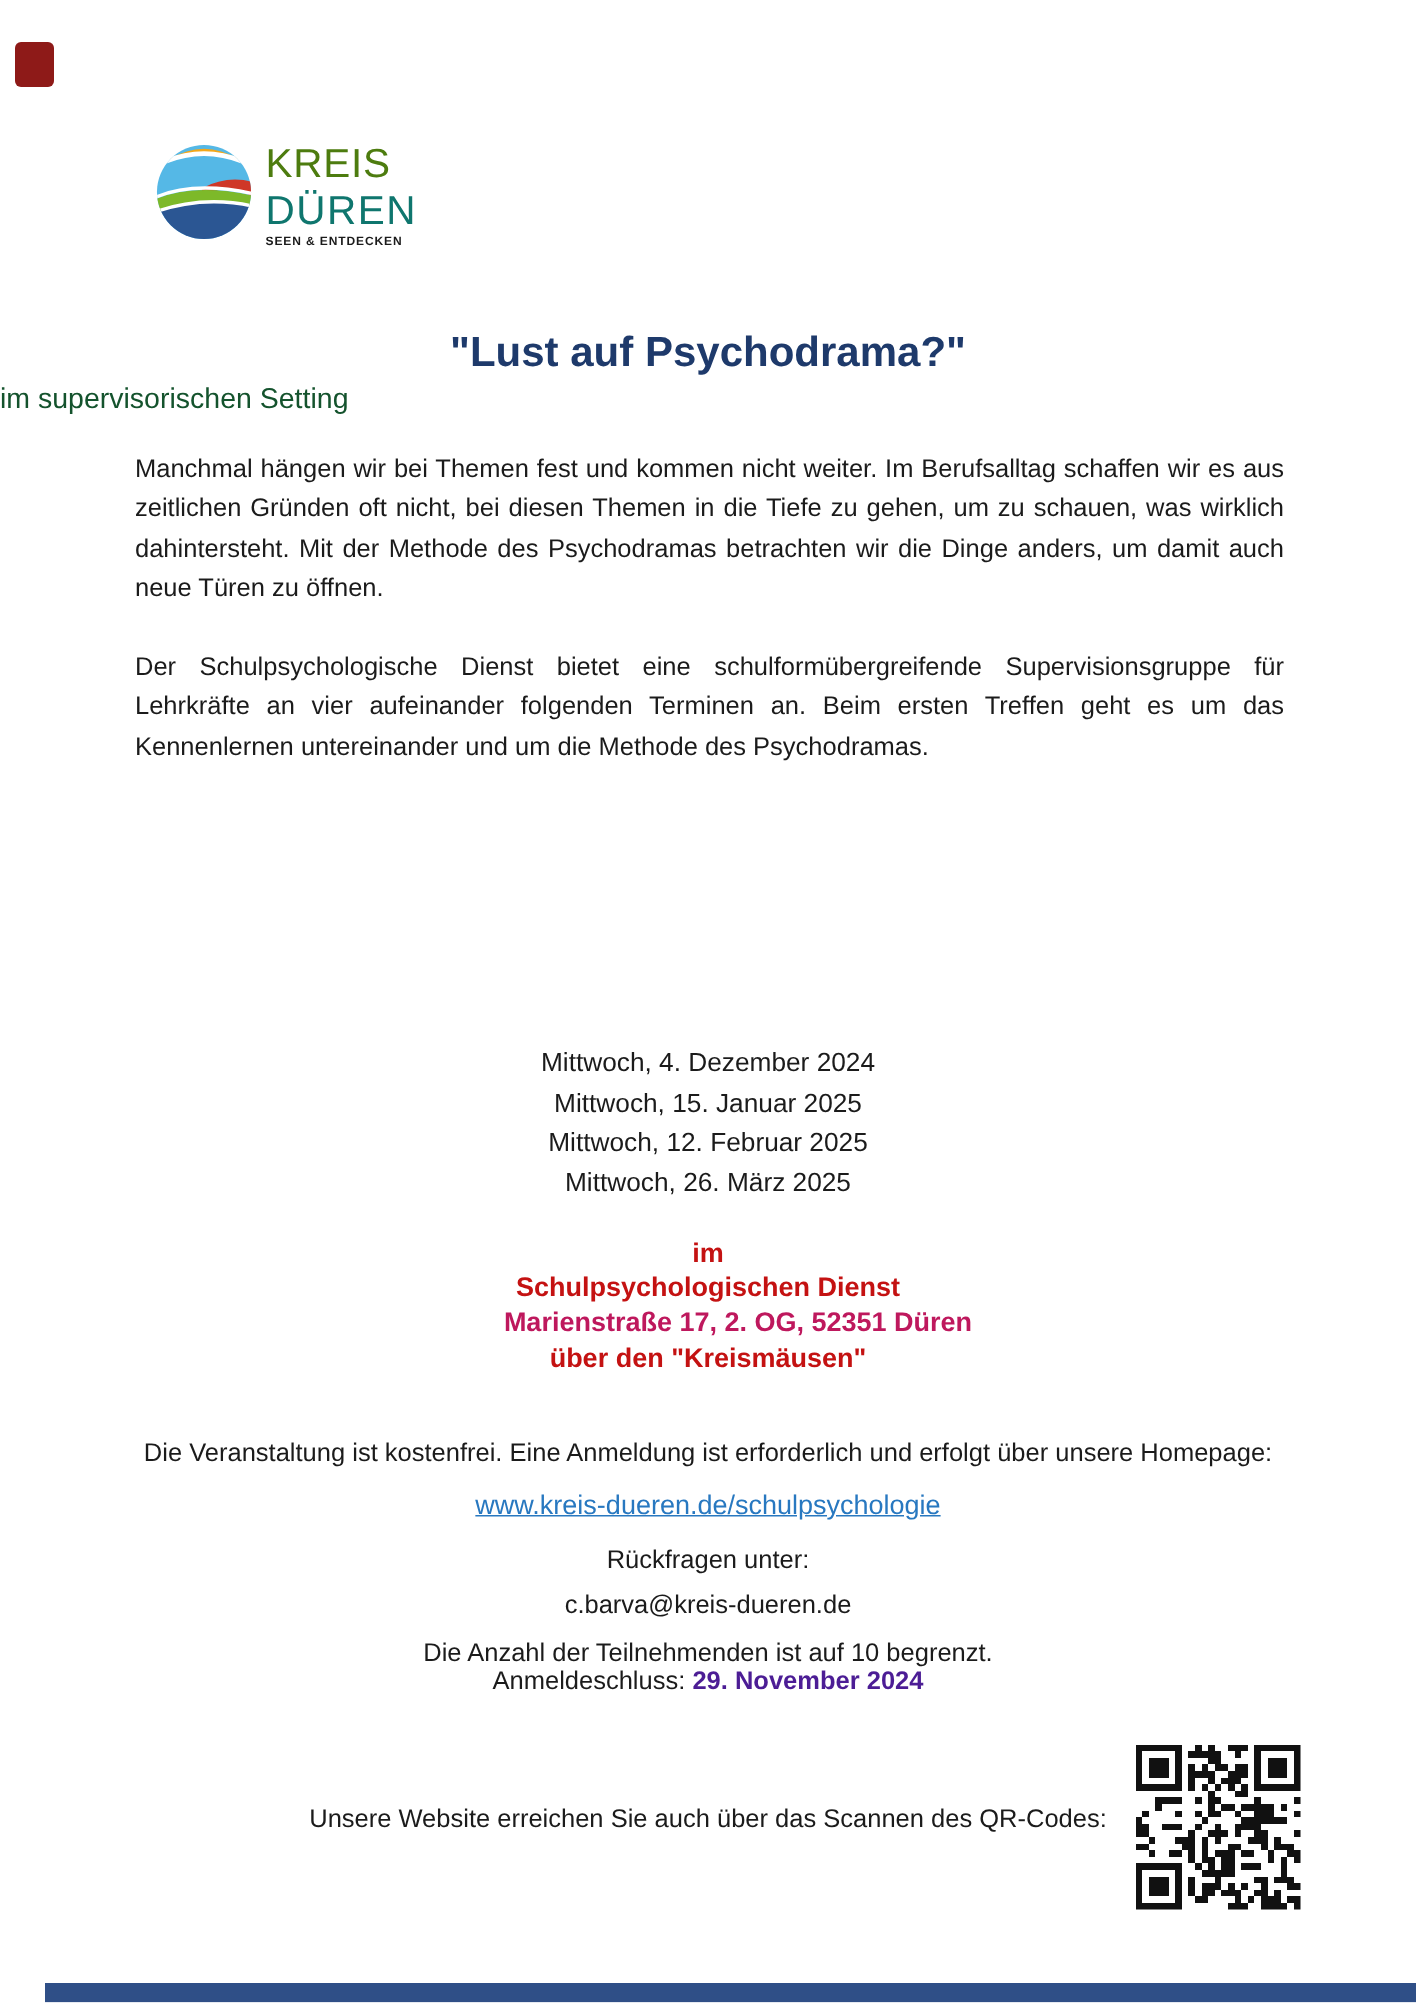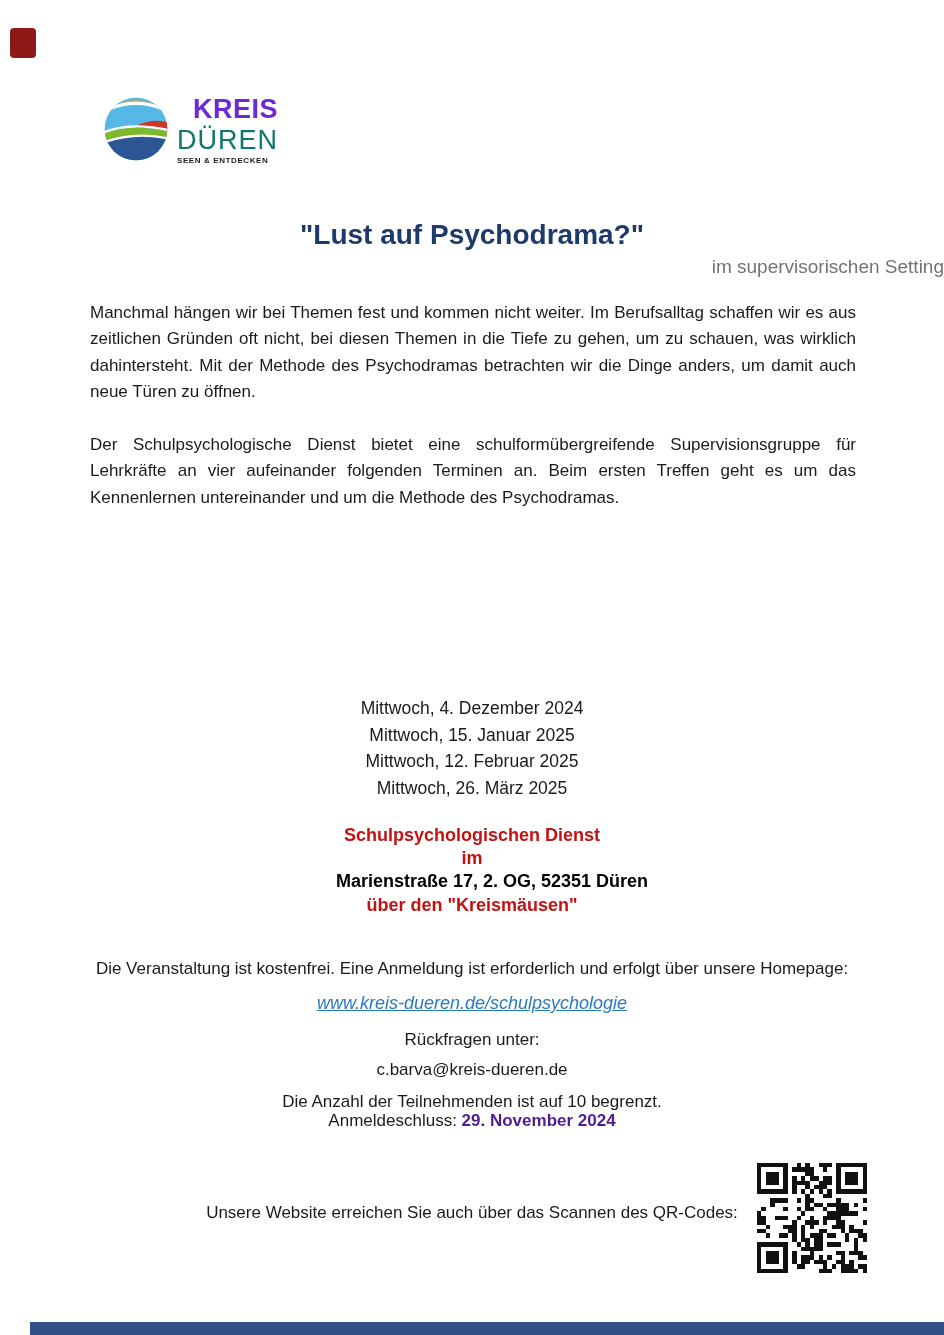--- a/index.html
+++ b/index.html
@@ -8,48 +8,48 @@
     font-family:"Liberation Sans", sans-serif; color:#1c1c1c; overflow:hidden;
   }
   .abs { position:absolute; }
 
   
   .corner-mark { left:10px; top:28px; width:26px; height:30px; background:#8e1a18; border-radius:4px; }
 
   
   .logo { left:104px; top:96px; display:flex; align-items:center; gap:9px; }
   .logo-text { line-height:1; }
-  .logo-kreis  { font-size:27px; font-weight:700; letter-spacing:0.5px; color:#6d28d9;margin-left:16px; }
+  .logo-kreis  { font-size:27px; font-weight:400; letter-spacing:0.5px; color:#4d7c0f; }
   .logo-dueren { font-size:27px; font-weight:400; letter-spacing:1px; color:#0f766e; margin-top:4px; }
   .logo-tagline{ font-size:8px; font-weight:700; letter-spacing:0.6px; color:#1b1b1b; margin-top:3px; }
 
   
   .title { left:0; right:0; top:219px; text-align:center; font-size:28px; font-weight:700; color:#1e3a6b; }
-  .subtitle { left:0; right:0; top:256px; text-align:right; font-size:19px; color:#737373; }
+  .subtitle { left:0; right:0; top:256px; text-align:left; font-size:19px; color:#14532d; }
 
   
   .body-par {
     left:90px; width:766px; font-size:17px; line-height:26.4px;
     text-align:justify; color:#1b1b1b; margin:0;
   }
   .p1 { top:300px; }
   .p2 { top:432px; }
   .p3 { top:537px; }
   .p4 { top:616px; }
 
   
   .dates { left:0; right:0; top:695px; text-align:center; font-size:17.5px; line-height:26.6px; color:#1b1b1b; }
 
   
   .location { left:0; right:0; top:824px; text-align:center; font-size:18px; font-weight:700; line-height:23.2px; }
 
   .center-line { left:0; right:0; text-align:center; font-size:17px; color:#1b1b1b; }
   .info-line { top:959px; }
   .link-line { top:993px; font-size:18px; }
-  .link-line a { text-decoration:underline;font-style:italic; }
+  .link-line a { text-decoration:underline; }
   .rueck-line { top:1030px; }
   .email-line { top:1060px; }
   .deadline-line { top:1111px; }
   .deadline-date { font-weight:700; }
   .limit-line { top:1092px; }
   .qrtext-line { top:1203px; }
 
   .qr { left:757px; top:1163px; width:110px; height:110px; }
 
   
@@ -96,23 +96,23 @@
   <p class="abs body-par p2">Der Schulpsychologische Dienst bietet eine schulformübergreifende Supervisionsgruppe für Lehrkräfte an vier aufeinander folgenden Terminen an. Beim ersten Treffen geht es um das Kennenlernen untereinander und um die Methode des Psychodramas.</p>
 
   <div class="abs dates">
     <div>Mittwoch, 4. Dezember 2024</div>
     <div>Mittwoch, 15. Januar 2025</div>
     <div>Mittwoch, 12. Februar 2025</div>
     <div>Mittwoch, 26. März 2025</div>
   </div>
 
   <div class="abs location">
+    <div style="color: rgb(196, 18, 18);">im</div>
     <div style="color: rgb(196, 18, 18);">Schulpsychologischen Dienst</div>
-    <div style="color: rgb(196, 18, 18);">im</div>
-    <div style="color: #000000; padding-left: 40px;">Marienstraße 17, 2. OG, 52351 Düren</div>
+    <div style="color: #be185d; padding-left: 40px;">Marienstraße 17, 2. OG, 52351 Düren</div>
     <div style="color: rgb(196, 18, 18);">über den "Kreismäusen"</div>
   </div>
 
   <div class="abs center-line info-line">Die Veranstaltung ist kostenfrei. Eine Anmeldung ist erforderlich und erfolgt über unsere Homepage:</div>
 
   <div class="abs center-line link-line">
     <a href="#" style="color: rgb(40, 120, 192);">www.kreis-dueren.de/schulpsychologie</a>
   </div>
 
   <div class="abs center-line rueck-line">Rückfragen unter:</div>

